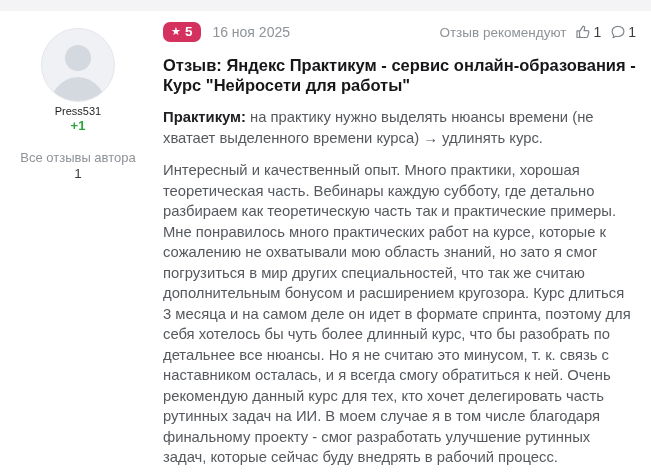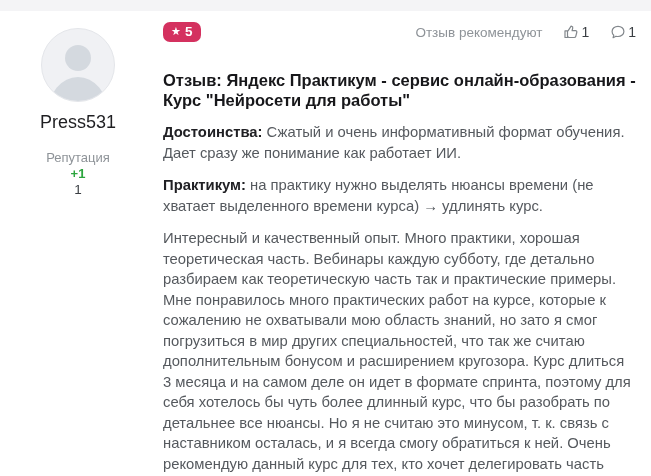--- a/index.html
+++ b/index.html
@@ -25,72 +25,73 @@
   .layout{display:flex;align-items:flex-start;}
   
   .sidebar{width:156px;padding-top:17px;text-align:center;flex:0 0 156px;}
   .avatar{
     width:74px;height:74px;border-radius:50%;
     background:var(--avatar-bg);border:1px solid #e4e6ea;
     position:relative;overflow:hidden;margin:0 auto;cursor:pointer;
   }
   .avatar .head{position:absolute;width:26px;height:26px;border-radius:50%;background:var(--avatar-fg);left:23px;top:16px;}
   .avatar .torso{position:absolute;width:60px;height:36px;border-radius:50% 50% 0 0/100% 100% 0 0;background:var(--avatar-fg);left:6px;top:48px;}
-  .username{margin-top:10px;font-size:18px;color:#1f1f22;cursor:pointer;}
+  .username{margin-top:3px;font-size:11px;color:#1f1f22;cursor:pointer;}
   .side-label{margin-top:17px;font-size:13px;color:var(--muted-gray);}
   .rep-value{margin-top:1px;font-size:13px;font-weight:bold;color:var(--positive-green);}
   .reviews-count{margin-top:1px;font-size:13.5px;color:var(--count-text);}
   
   .content{flex:1;max-width:480px;padding-top:11px;padding-left:7px;}
   .meta-row{display:flex;align-items:center;}
   .badge{
     display:inline-flex;align-items:center;gap:4px;
     background:var(--badge);color:#fff;border-radius:7px;
     padding:2px 9px 3px 8px;line-height:15px;
   }
   .badge .star{font-size:11px;}
   .badge .val{font-size:13.5px;font-weight:bold;}
   .date{margin-left:11px;font-size:14px;color:var(--muted-gray);}
-  .meta-right{margin-left:auto;display:flex;align-items:center;gap:21px;}
+  .meta-right{margin-left:auto;display:flex;align-items:center;gap:9px;}
   .recommend{font-size:13.5px;color:var(--muted-gray);}
   .icon-count{display:flex;align-items:center;gap:2px;cursor:pointer;}
   .icon-count svg{display:block;}
   .icon-count .cnt{font-size:14px;color:var(--count-text);}
   h1.title{
-    margin-top:28px;font-size:16.5px;line-height:20px;
+    margin-top:13px;font-size:16.5px;line-height:20px;
     font-weight:bold;color:var(--heading);letter-spacing:0;
   }
   p.para{margin-top:12px;font-size:14.8px;line-height:20.5px;color:var(--body-text);}
   p.para b{color:#202024;}
 </style>
 </head>
 <body>
 
 <div class="topstrip"></div>
 
 <div class="layout">
 
   <aside class="sidebar">
     <div class="avatar">
       <span class="head"></span>
       <span class="torso"></span>
     </div>
     <div class="username">Press531</div>
-    <div class="side-label">Репутация</div>
     <div class="rep-value">+1</div>
+    <div class="side-label">Все отзывы автора</div>
     <div class="reviews-count">1</div>
   </aside>
 
   <main class="content">
 
     <div class="meta-row">
       <span class="badge">
         <span class="star">★</span>
         <span class="val">5</span>
       </span>
+      <span class="date">16 ноя 2025</span>
       <span class="meta-right">
         <span class="recommend">Отзыв рекомендуют</span>
         <span class="icon-count">
           <span>
             <svg width="16" height="16" viewBox="0 0 16 16" fill="none" stroke="#82878c" stroke-width="1.2" stroke-linejoin="round">
               <path d="M2 6.8h2.5v6.7H2z"></path>
               <path d="M4.5 12.6l1.2.9h5.5c.75 0 1.4-.5 1.58-1.22l1.02-4.05c.2-.8-.4-1.58-1.23-1.58H9.1l.63-2.6c.2-.82-.3-1.55-1.1-1.75l-.53-.12L5.2 6.6l-.7.6"></path>
             </svg>
           </span>
           <span class="cnt">1</span>
@@ -101,22 +102,20 @@
               <path d="M8 2.3c3.3 0 5.9 2.3 5.9 5.1S11.3 12.5 8 12.5c-.7 0-1.4-.1-2-.3l-2.9 1.5.7-2.5C2.7 10.3 2.1 9 2.1 7.4 2.1 4.6 4.7 2.3 8 2.3z"></path>
             </svg>
           </span>
           <span class="cnt">1</span>
         </span>
       </span>
     </div>
 
     <h1 class="title">Отзыв: Яндекс Практикум - сервис онлайн-образования - Курс "Нейросети для работы"</h1>
 
-    <p class="para"><b>Достоинства:</b>
-      <span>Сжатый и очень информативный формат обучения. Дает сразу же понимание как работает ИИ.</span></p>
 
     <p class="para"><b>Практикум:</b>
       <span>на практику нужно выделять нюансы времени (не хватает выделенного времени курса) → удлинять курс.</span></p>
 
     <p class="para">Интересный и качественный опыт. Много практики, хорошая теоретическая часть. Вебинары каждую субботу, где детально разбираем как теоретическую часть так и практические примеры. Мне понравилось много практических работ на курсе, которые к сожалению не охватывали мою область знаний, но зато я смог погрузиться в мир других специальностей, что так же считаю дополнительным бонусом и расширением кругозора. Курс длиться 3 месяца и на самом деле он идет в формате спринта, поэтому для себя хотелось бы чуть более длинный курс, что бы разобрать по детальнее все нюансы. Но я не считаю это минусом, т. к. связь с наставником осталась, и я всегда смогу обратиться к ней. Очень рекомендую данный курс для тех, кто хочет делегировать часть рутинных задач на ИИ. В моем случае я в том числе благодаря финальному проекту - смог разработать улучшение рутинных задач, которые сейчас буду внедрять в рабочий процесс.</p>
 
   </main>
 </div>
 
 </body></html>

